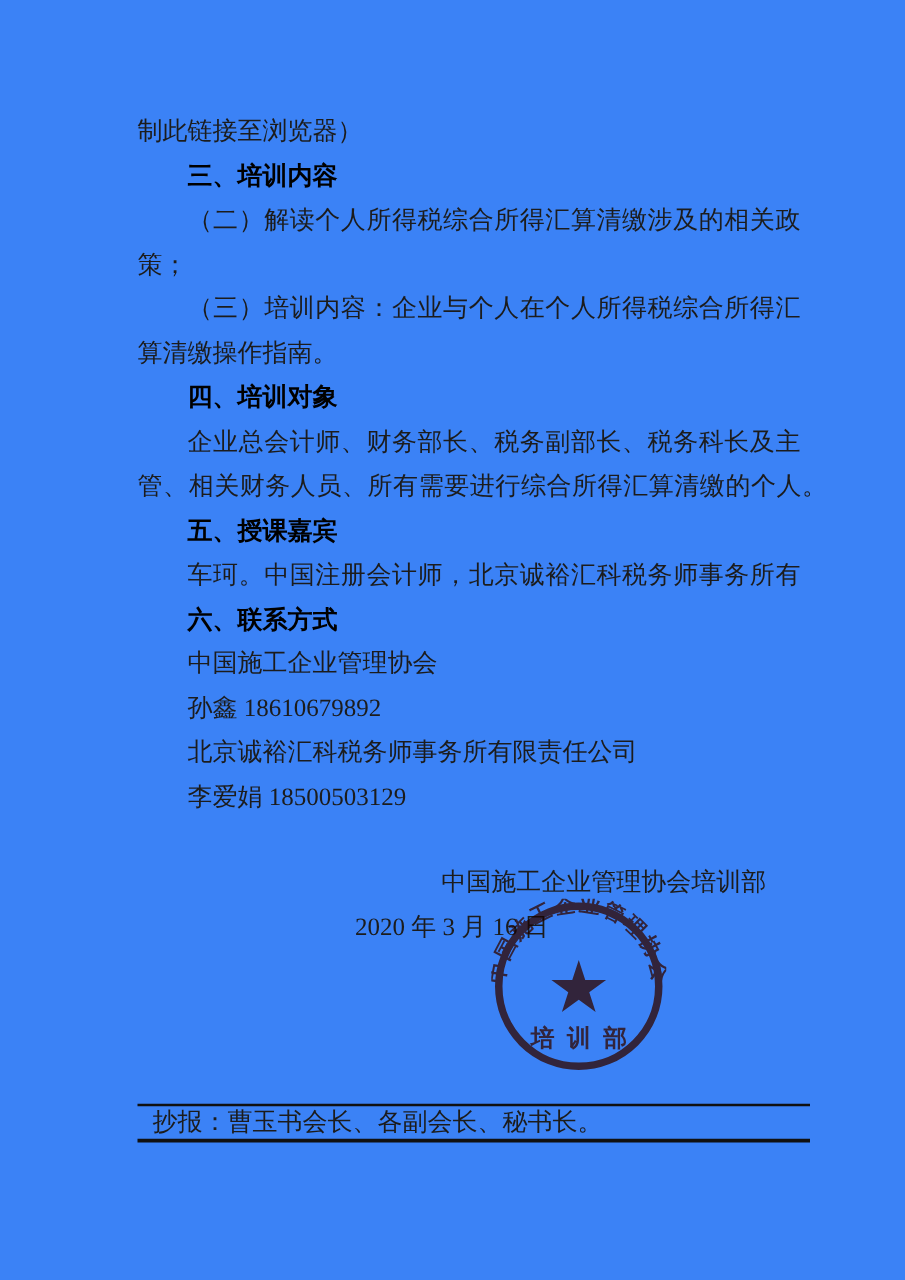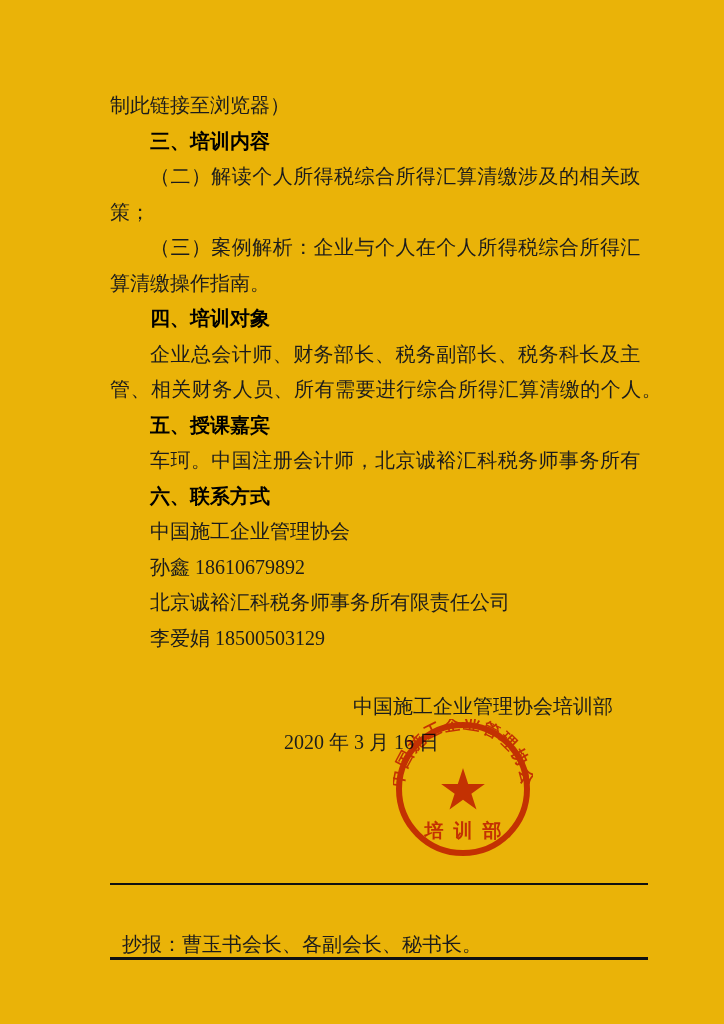--- a/index.html
+++ b/index.html
@@ -4,21 +4,21 @@
 <style>
   html, body {
     margin: 0;
     padding: 0;
     background: #ffffff;
   }
   .page {
     position: relative;
     width: 724px;
     height: 1024px;
-    background: #eab308;
+    background: #3b82f6;
     overflow: hidden;
     font-family: "Liberation Serif", "DejaVu Serif", serif;
     color: #1c1c1c;
   }
   .doc-body {
     position: absolute;
     top: 88px;
     left: 110px;
     width: 503px;
   }
@@ -51,21 +51,20 @@
     top: 883px;
     width: 538px;
     border-top: 2px solid #111;
     border-bottom: 3px solid #111;
     box-sizing: border-box;
     padding: 1px 0 1px 12px;
   }
   .footer .ln {
     line-height: 24px;
     width: auto;
-    margin-top: 46px;
   }
   .stamp {
     position: absolute;
     left: 393px;
     top: 719px;
     width: 140px;
     height: 140px;
     mix-blend-mode: multiply;
     opacity: 0.93;
     pointer-events: none;
@@ -78,21 +77,21 @@
 </head>
 <body>
 
 <div class="page">
 
   <div class="doc-body">
     <div class="ln">制此链接至浏览器）</div>
     <div class="ln heading indent">三、培训内容</div>
     <div class="ln indent full">（二）解读个人所得税综合所得汇算清缴涉及的相关政</div>
     <div class="ln">策；</div>
-    <div class="ln indent full">（三）案例解析：企业与个人在个人所得税综合所得汇</div>
+    <div class="ln indent full">（三）培训内容：企业与个人在个人所得税综合所得汇</div>
     <div class="ln">算清缴操作指南。</div>
     <div class="ln heading indent">四、培训对象</div>
     <div class="ln indent full">企业总会计师、财务部长、税务副部长、税务科长及主</div>
     <div class="ln full">管、相关财务人员、所有需要进行综合所得汇算清缴的个人。</div>
     <div class="ln heading indent">五、授课嘉宾</div>
     <div class="ln indent full">车珂。中国注册会计师，北京诚裕汇科税务师事务所有</div>
     <div class="ln heading indent">六、联系方式</div>
     <div class="ln indent">中国施工企业管理协会</div>
     <div class="ln indent">孙鑫 18610679892</div>
     <div class="ln indent">北京诚裕汇科税务师事务所有限责任公司</div>

